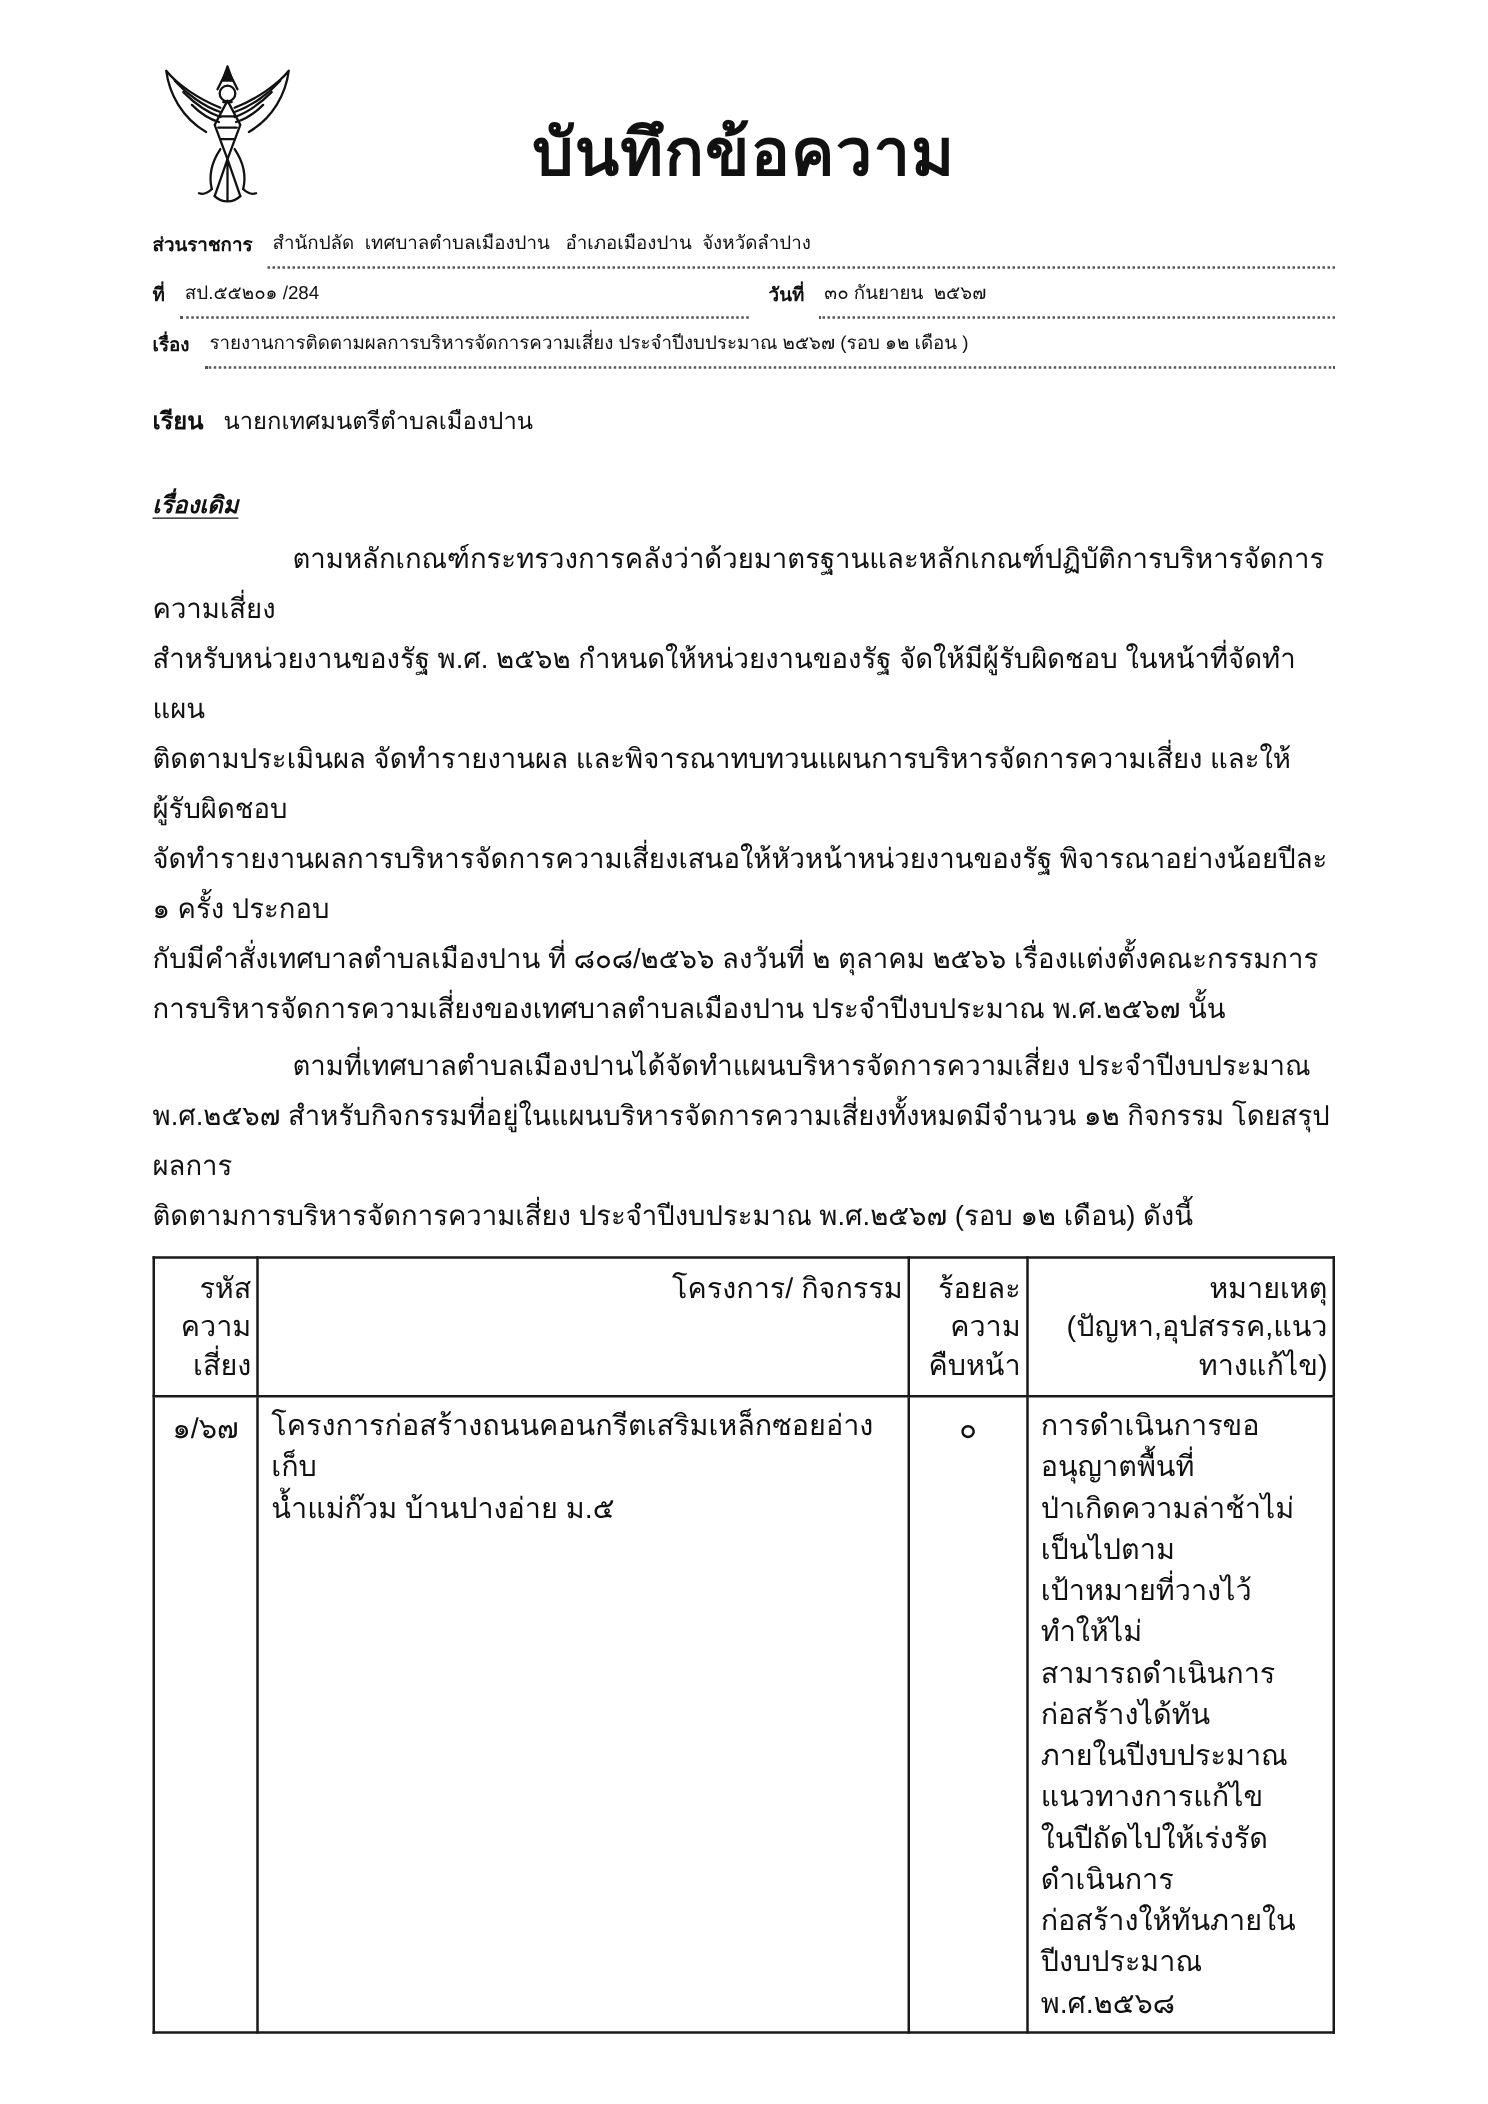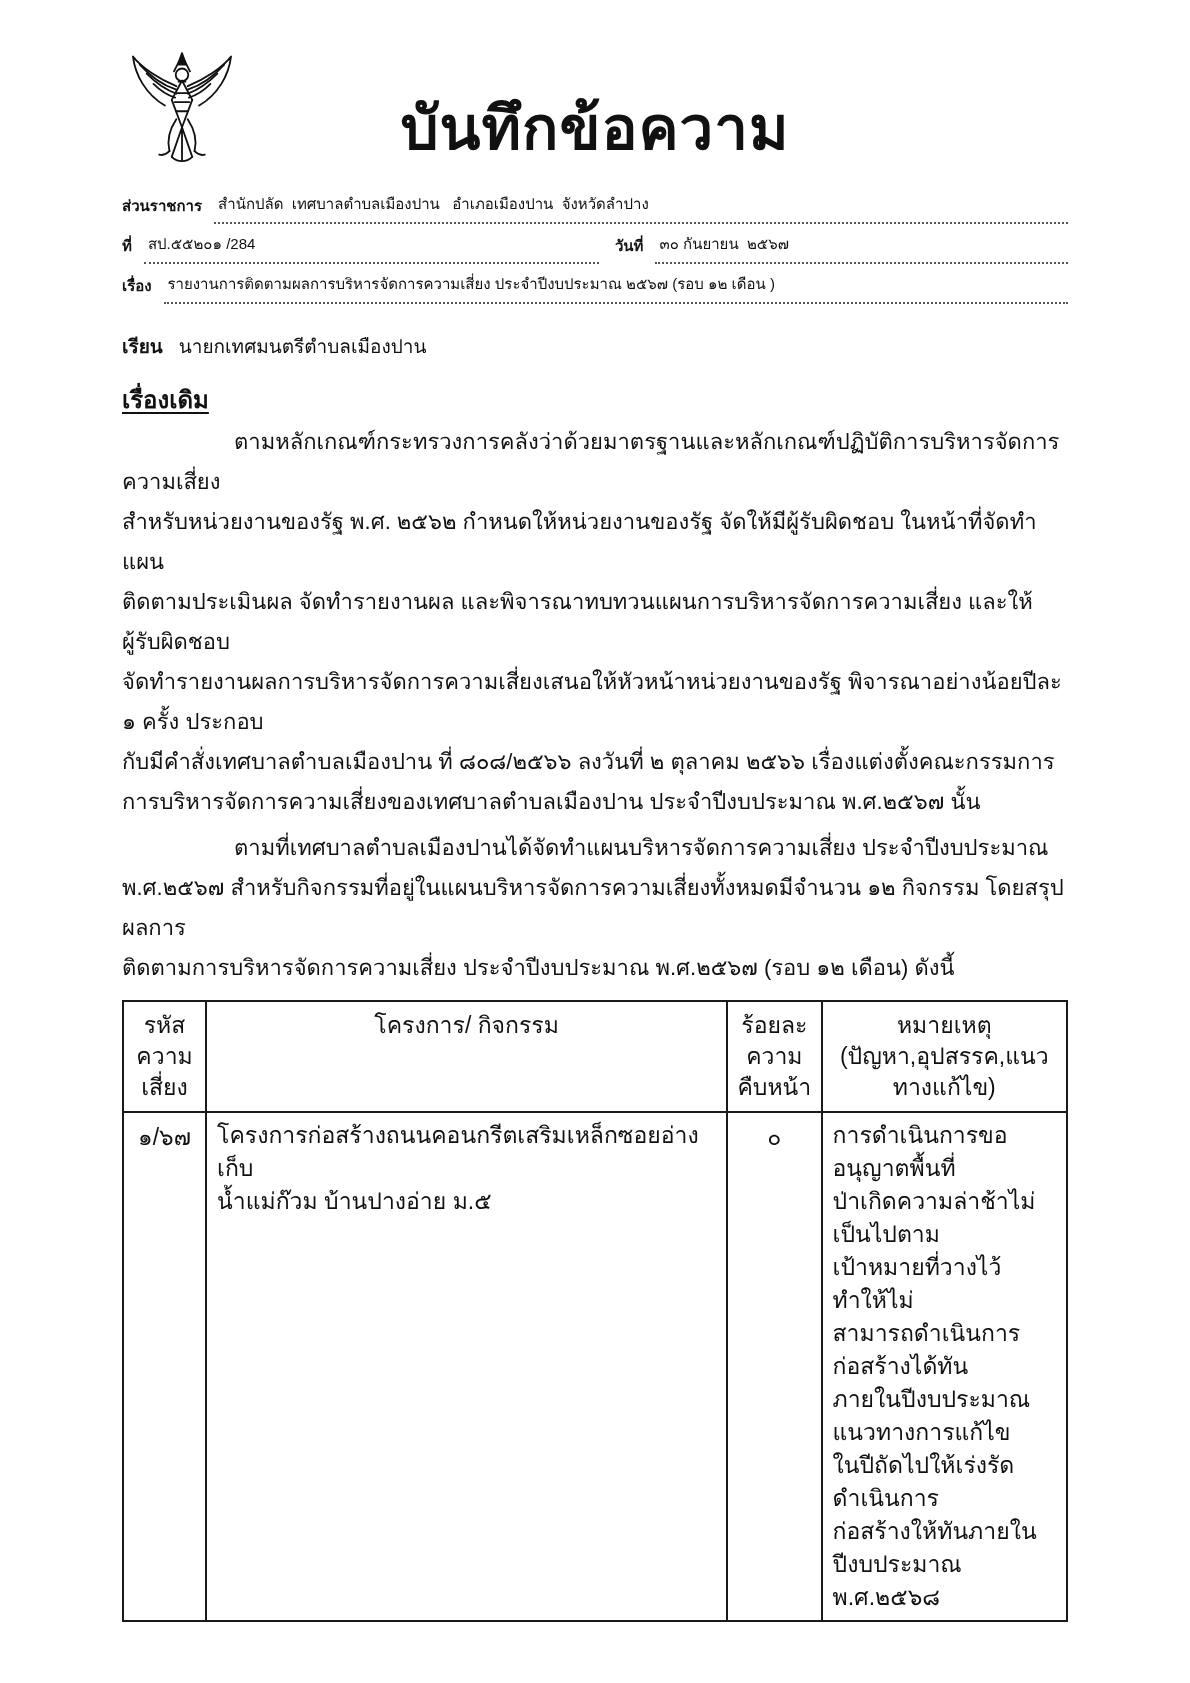--- a/index.html
+++ b/index.html
@@ -19,45 +19,46 @@
     position: absolute;
     left: 123px;
     top: 52px;
     width: 118px;
     height: 114px;
   }
   .doc-title {
     margin: 0;
     padding-top: 94px;
     text-align: center;
-    font-size: 60px;
+    font-size: 52px;
     font-weight: 700;
     letter-spacing: 1px;
     line-height: 1.15;
   }
   .fields { margin-top: 22px; font-size: 15px; }
   .field-row { display: flex; align-items: flex-end; line-height: 37px; margin-bottom: 1px; }
   .label { font-weight: 700; white-space: nowrap; padding-right: 12px; }
   .label.second { padding-left: 16px; }
   .value {
     border-bottom: 2px dotted #555;
     white-space: pre-wrap;
     padding: 0 4px;
   }
   .grow { flex: 1 1 auto; }
   .w-number { flex: 0 0 455px; }
   .salutation { margin-top: 26px; font-size: 19px; line-height: 34px; }
   .salutation .label { padding-right: 16px; }
   .section-heading {
-    margin-top: 20px;
-    font-size: 24px;
+    margin-top: 34px;
+    font-size: 19px;
     font-weight: 700;
     text-decoration: underline;
     text-underline-offset: 4px;
     line-height: 32px;
+    font-style: italic;
   }
   .body-par {
     margin: 6px 0 0 0;
     font-size: 22px;
     line-height: 40px;
     white-space: pre-line;
     text-indent: 112px;
   }
   .risk-table {
     width: 100%;
@@ -65,21 +66,21 @@
     border-collapse: collapse;
     table-layout: fixed;
   }
   .risk-table th, .risk-table td {
     border: 2px solid #1a1a1a;
     font-size: 23px;
     vertical-align: top;
   }
   .risk-table th {
     font-weight: 400;
-    text-align: center;
+    text-align: right;
     white-space: pre-line;
     line-height: 31px;
     padding: 8px 4px;
   }
   .risk-table td { line-height: 33px; padding: 6px 10px; }
   td.cell-center { text-align: center; padding-top: 8px; }
   .pre { white-space: pre-line; }
 </style>
 </head>
 <body>

